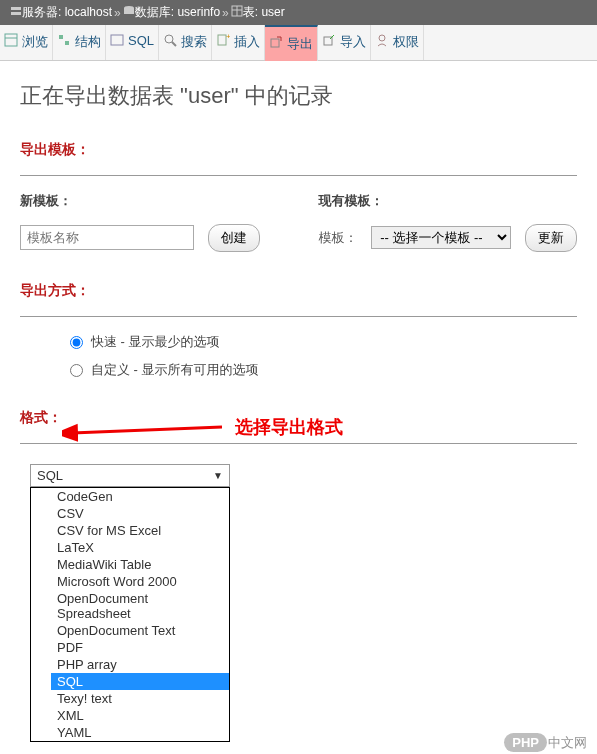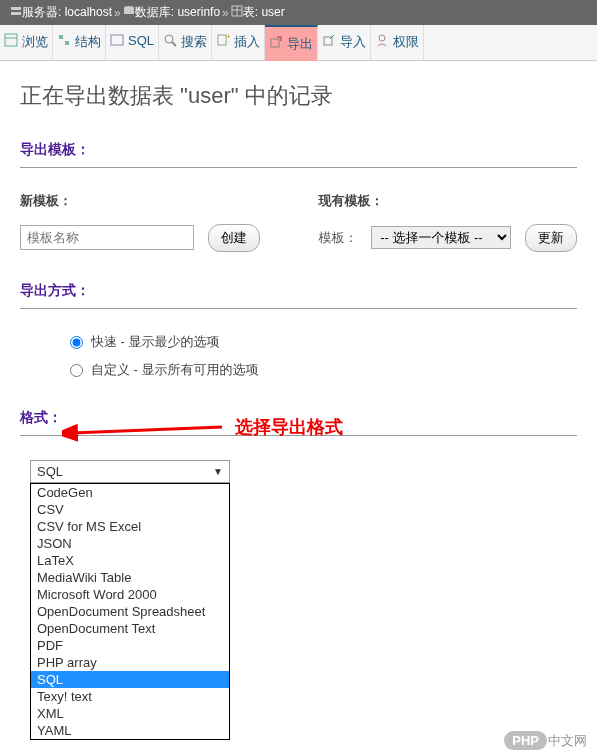--- a/index.html
+++ b/index.html
@@ -9,42 +9,42 @@
     .breadcrumb-sep { color: #ccc; margin: 0 2px; }
     
     .tabs { display: flex; border-bottom: 1px solid #ccc; background: #f5f5f5; }
     .tab { padding: 8px 4px; display: flex; gap: 4px; color: #235a81; cursor: pointer; font-size: 13px; border-right: 1px solid #ddd; }
     .tab.active { background: #fca5a5; border-top: 2px solid #235a81; margin-bottom: -1px; }
     .tab-icon { width: 14px; height: 14px; display: inline-block; }
     
     .main { padding: 20px 20px 20px 20px; }
     h2 { font-size: 22px; font-weight: normal; color: #555; margin-bottom: 30px; }
     
-    .section-title { color: #4c1d95; font-weight: bold; font-size: 14px; margin-bottom: 24px; border-bottom: 1px solid #999; padding-bottom: 8px; }
+    .section-title { color: #b91c1c; font-weight: bold; font-size: 14px; margin-bottom: 16px; border-bottom: 1px solid #999; padding-bottom: 16px; }
     
     .template-row { display: flex; gap: 40px; margin-bottom: 30px; }
     .template-col { flex: 1; }
     .label { font-weight: bold; color: #444; margin-bottom: 14px; display: block; }
     .inline-label { font-size: 13px; color: #555; margin-right: 10px; }
     
     input[type="text"] { padding: 4px 6px; border: 1px solid #aaa; font-size: 13px; width: 174px; }
     .btn { padding: 4px 12px; border: 1px solid #aaa; border-radius: 12px; background: linear-gradient(#fff,#e8e8e8); cursor: pointer; font-size: 13px; margin-left: 10px; }
     
     select.tpl-select { padding: 2px 4px; border: 1px solid #aaa; font-size: 13px; min-width: 140px; }
     
     .radio-group { padding-left: 50px; margin-top: 10px; }
     .radio-item { margin-bottom: 10px; display: flex; align-items: center; gap: 8px; color: #444; }
     
     .annotation { position: absolute; color: #e00; font-size: 18px; font-weight: bold; pointer-events: none; }
     .arrow { position: absolute; pointer-events: none; }
     
     .format-select-wrap { padding-left: 10px; margin-top: 20px; position: relative; }
     .fake-select-top { width: 200px; padding: 3px 6px; border: 1px solid #999; background: #fff; display: flex; justify-content: space-between; align-items: center; font-size: 13px; }
     .fake-select-arrow { font-size: 10px; }
-    .options-list { width: 200px; border: 1px solid #000; background: #fff; list-style: none; margin-top: 0; }
+    .options-list { width: 200px; border: 1px solid #000; background: #fff; list-style: none; margin-top: 0; padding-left: 20px; }
     .options-list li { padding: 1px 6px; font-size: 13px; cursor: pointer; }
     .options-list li.selected { background: #1e90ff; color: #fff; }
     
     .watermark { position: absolute; right: 10px; bottom: 10px; display: flex; align-items: center; gap: 1px; opacity: 0.9; }
     .watermark-badge { background: #b8b8b8; color: #fff; border-radius: 10px; padding: 2px 8px; font-weight: bold; font-size: 13px; }
     .watermark-text { color: #888; font-size: 13px; }
     
     .icon-svg { display: inline-block; vertical-align: middle; }
   </style>
 </head>
@@ -173,21 +173,20 @@
 
   <div class="format-select-wrap">
     <div class="fake-select-top">
       <span>SQL</span>
       <span class="fake-select-arrow">▼</span>
     </div>
     <ul class="options-list">
         <li>CodeGen</li>
         <li>CSV</li>
         <li>CSV for MS Excel</li>
-        <li>JSON</li>
         <li>LaTeX</li>
         <li>MediaWiki Table</li>
         <li>Microsoft Word 2000</li>
         <li>OpenDocument Spreadsheet</li>
         <li>OpenDocument Text</li>
         <li>PDF</li>
         <li>PHP array</li>
         <li class="selected">SQL</li>
         <li>Texy! text</li>
         <li>XML</li>

